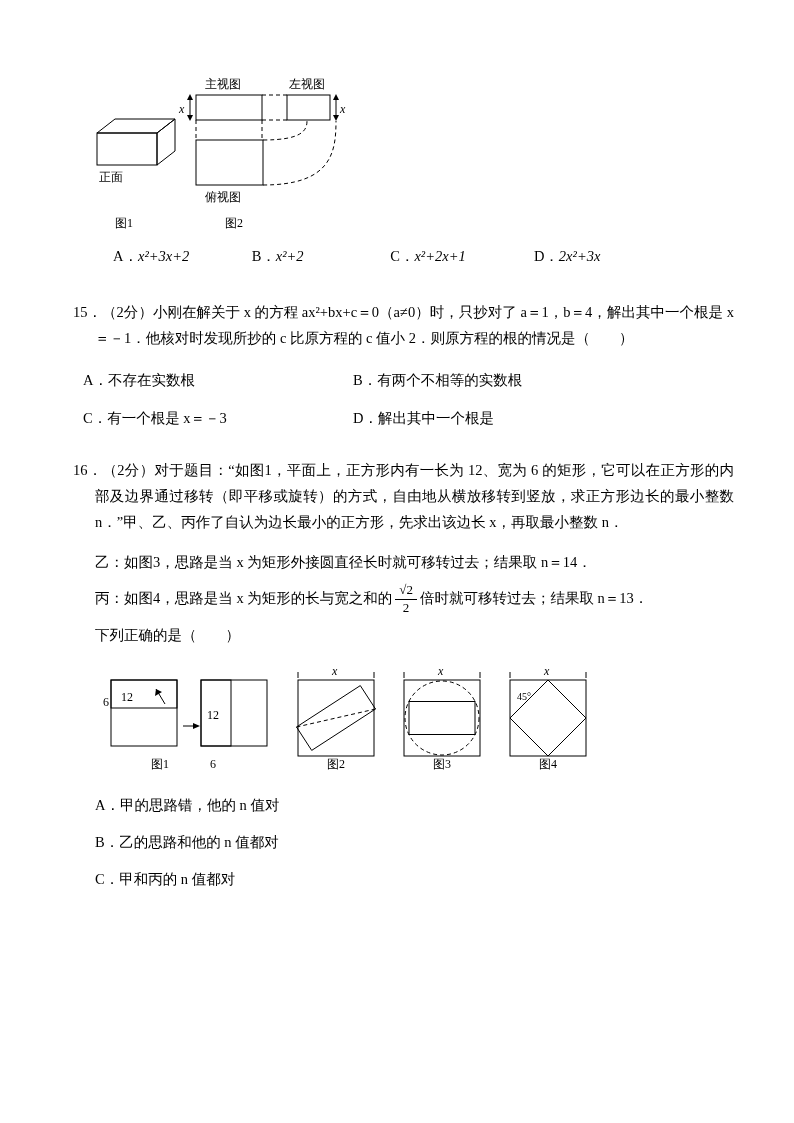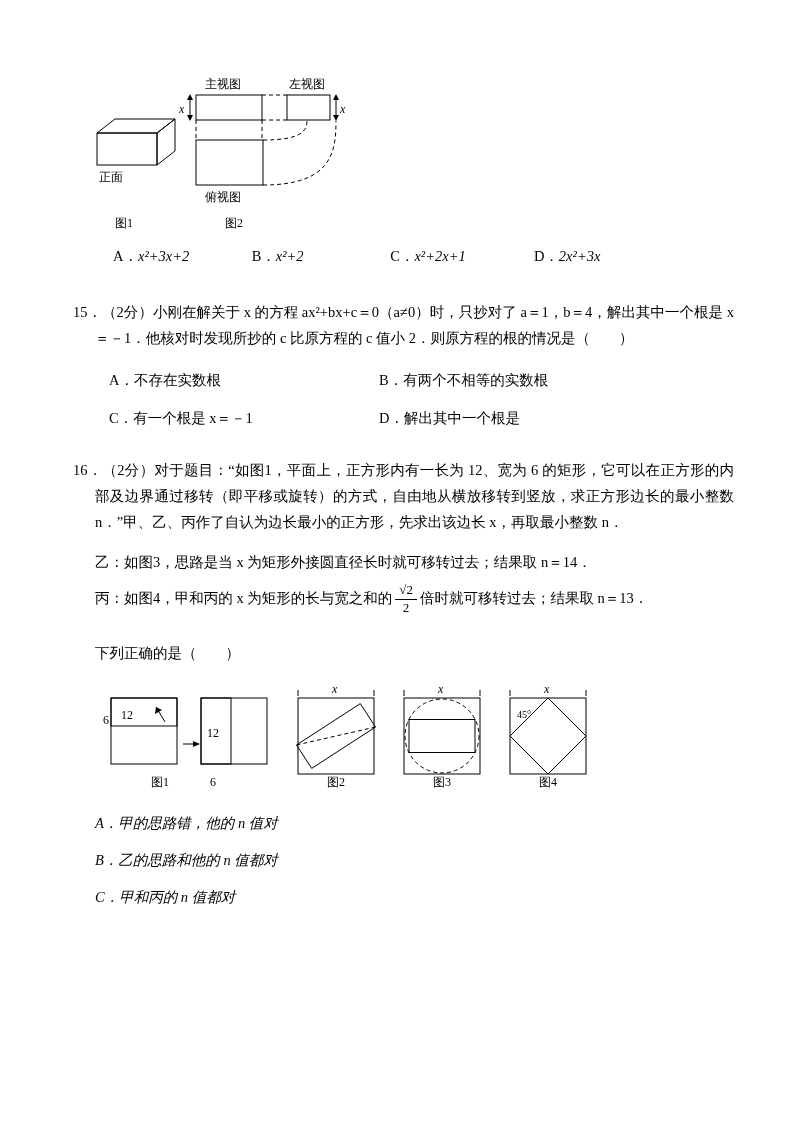--- a/index.html
+++ b/index.html
@@ -19,35 +19,35 @@
   .hd { fill:#000; stroke:none; }
   .it { font-style:italic; }
   .fig-three-views { margin-left:22px; }
 
   
   .qtext { line-height:26px; padding-left:22px; text-indent:-22px; text-align:justify; }
   .q15-text { margin-top:30px; }
   .q16-text { margin-top:26px; }
   .sub { margin-left:22px; margin-top:14px; line-height:26px; }
   .sub-bing { margin-top:8px; }
-  .prompt { margin-left:22px; margin-top:24px; line-height:26px; }
+  .prompt { margin-left:22px; margin-top:6px; line-height:26px; }
 
   .math { font-style:italic; }
 
   
   .opt-row { margin-left:40px; margin-top:10px; line-height:26px; white-space:nowrap; }
   .opt-row .opt { display:inline-block; }
   .w135 { width:135px; }
   .w140 { width:140px; }
   .opts-grid {
-    margin-left:36px; margin-top:16px;
+    margin-left:10px; margin-top:16px;
     display:grid; grid-template-columns:270px 1fr; row-gap:12px; line-height:26px;
   }
   .opts-list { margin-left:22px; margin-top:22px; }
-  .opts-list .opt-line { line-height:26px; margin-bottom:11px;font-style:italic; }
+  .opts-list .opt-line { line-height:26px; margin-bottom:11px; }
 
   .figs-row { margin-left:30px; margin-top:18px; display:flex; gap:16px; align-items:flex-start; }
 
   .frac { display:inline-block; vertical-align:middle; text-align:center; margin:0 3px; }
   .frac .num { display:block; border-bottom:1px solid #000; padding:0 4px 1px; font-size:13px; line-height:1.15; }
   .frac .den { display:block; font-size:13px; line-height:1.15; padding-top:1px; }
 </style>
 </head>
 <body>
 
@@ -95,29 +95,29 @@
       <span class="opt w135"><span>B．</span><span class="math">x²+2</span></span>
       <span class="opt w140"><span>C．</span><span class="math">x²+2x+1</span></span>
       <span class="opt"><span>D．</span><span class="math">2x²+3x</span></span>
     </div>
 
     <div>
       <p class="qtext q15-text">15．（2分）小刚在解关于 x 的方程 ax²+bx+c＝0（a≠0）时，只抄对了 a＝1，b＝4，解出其中一个根是 x＝－1．他核对时发现所抄的 c 比原方程的 c 值小 2．则原方程的根的情况是（　　）</p>
       <div class="opts-grid">
         <span><span>A．</span><span>不存在实数根</span></span>
         <span><span>B．</span><span>有两个不相等的实数根</span></span>
-        <span><span>C．</span><span>有一个根是 x＝－1</span></span>
+        <span><span>C．</span><span>有一个根是 x＝－3</span></span>
         <span><span>D．</span><span>解出其中一个根是</span></span>
       </div>
     </div>
 
     <div>
       <p class="qtext q16-text">16．（2分）对于题目：“如图1，平面上，正方形内有一长为 12、宽为 6 的矩形，它可以在正方形的内部及边界通过移转（即平移或旋转）的方式，自由地从横放移转到竖放，求正方形边长的最小整数 n．”甲、乙、丙作了自认为边长最小的正方形，先求出该边长 x，再取最小整数 n．</p>
       <p class="sub">乙：如图3，思路是当 x 为矩形外接圆直径长时就可移转过去；结果取 n＝14．</p>
-      <p class="sub sub-bing"><span>丙：如图4，甲和丙的 x 为矩形的长与宽之和的</span><span class="frac"><span class="num">√2</span><span class="den">2</span></span><span>倍时就可移转过去；结果取 n＝13．</span></p>
+      <p class="sub sub-bing"><span>丙：如图4，思路是当 x 为矩形的长与宽之和的</span><span class="frac"><span class="num">√2</span><span class="den">2</span></span><span>倍时就可移转过去；结果取 n＝13．</span></p>
       <p class="prompt">下列正确的是（　　）</p>
 
       <div class="figs-row">
 
         <svg width="172" height="104" viewBox="0 0 172 104">
           <rect class="s" x="8" y="14" width="66" height="66"></rect>
           <rect class="s" x="8" y="14" width="66" height="28"></rect>
           <text x="18" y="35">12</text>
           <text x="0" y="40">6</text>
           <line class="s" x1="62" y1="38" x2="53" y2="23"></line>

